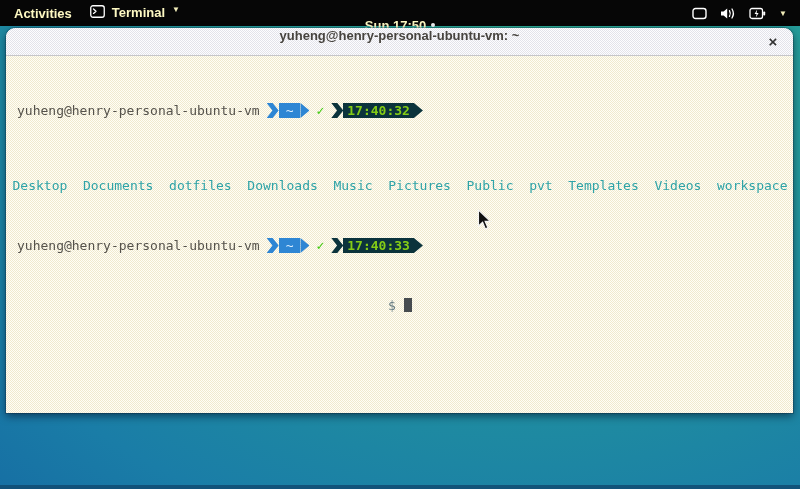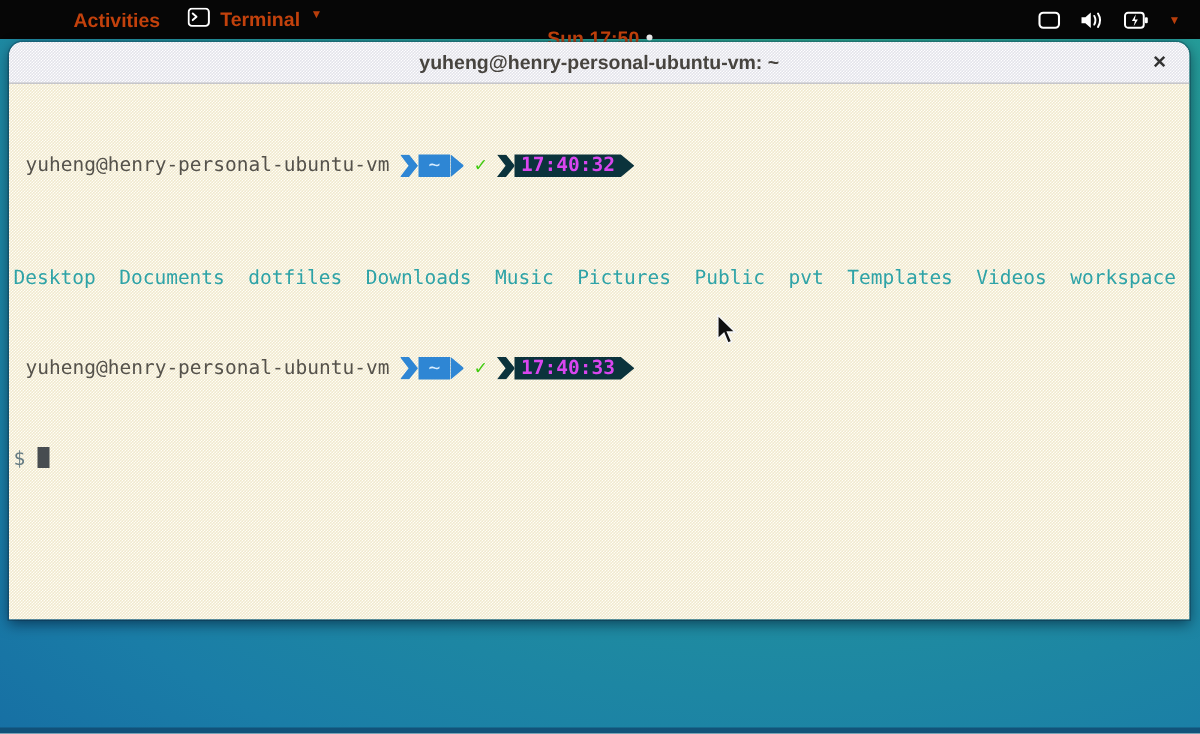--- a/index.html
+++ b/index.html
@@ -14,23 +14,23 @@
       #2cab91 0%, #23989b 35%, #1a7da7 70%, #1465a1 92%, #125a90 100%);
   }
   .desktop::after {
     content:""; position:absolute; left:0; right:0; bottom:0; height:4px;
     background:#114b72; opacity:.85;
   }
 
   
   .topbar {
     position:absolute; top:0; left:0; right:0; height:26px;
-    background:#060606; color:#c2410c;
+    background:#060606; color:#fef9c3;
     display:flex; align-items:center;
-    font-size:13px; font-weight:600;padding-left:35px;
+    font-size:13px; font-weight:600;
   }
   .tb-left { display:flex; align-items:center; gap:18px; padding-left:14px; }
   .activities { cursor:pointer; }
   .appmenu { display:flex; gap:7px; cursor:pointer; }
   .caret { font-size:8px; line-height:1; opacity:.95; transform:translateY(1px); }
   .tb-center {
     position:absolute; left:0; right:0; top:0; height:26px;
     display:flex; align-items:center; justify-content:center; gap:5px;
     pointer-events:none;
     margin-top:12px;
@@ -42,21 +42,21 @@
 
   
   .window {
     position:absolute; left:6px; top:28px; width:787px; height:385px;
     border-radius:9px 9px 0 0; overflow:hidden;
     display:flex; flex-direction:column;
     box-shadow:0 3px 9px rgba(0,10,30,.55), 0 0 0 1px rgba(15,45,70,.3);
   }
   .titlebar {
     height:28px; flex:0 0 28px; position:relative;
-    display:flex; align-items:center; justify-content:center;
+    display:flex; align-items:flex-start; justify-content:center;
     font-size:13px; font-weight:700; color:#47443f;
     background-color:#e3e3ea;
     background-image:
       linear-gradient(45deg,#fdfdff 25%,transparent 25%,transparent 75%,#fdfdff 75%),
       linear-gradient(45deg,#fdfdff 25%,transparent 25%,transparent 75%,#fdfdff 75%);
     background-size:2px 2px; background-position:0 0,1px 1px;
     border-bottom:1px solid #c6c6ca;
   }
   .close-btn {
     position:absolute; right:6px; top:0; bottom:0; width:28px;
@@ -65,35 +65,35 @@
   }
   .terminal {
     flex:1;
     background-color:#f0e9cf;
     background-image:
       linear-gradient(45deg,#fffef6 25%,transparent 25%,transparent 75%,#fffef6 75%),
       linear-gradient(45deg,#fffef6 25%,transparent 25%,transparent 75%,#fffef6 75%);
     background-size:2px 2px; background-position:0 0,1px 1px;
     font-family:"DejaVu Sans Mono","Liberation Mono",monospace;
     font-size:13px; line-height:15px; color:#55524b;
-    padding:2px 2px 0 3px; white-space:pre; cursor:text;
+    padding:2px 2px 0 3px; white-space:pre; cursor:text;text-align:center;
   }
   .tline { height:15px; }
   .prompt-line { display:flex; align-items:stretch; padding-left:8px; }
   .prompt-user { line-height:15px; color:#55524b; }
 
   
   .pl-ch { width:12px; }
   .pl-tri { width:9px; clip-path:polygon(0 0,100% 50%,0 100%); }
   .pl-ch { clip-path:polygon(0 0,50% 0,100% 50%,50% 100%,0 100%,48% 50%); }
   .pl-blk { padding:0 7px; line-height:15px; }
   .pl-blue { background:#2e86d4; }
   .pl-blk.pl-blue { color:#d8edff; }
   .pl-dark { background:#0b333c; }
-  .pl-blk.pl-dark { color:#d946ef; font-weight:700; padding:0 4px; }
+  .pl-blk.pl-dark { color:#84cc16; font-weight:700; padding:0 4px; }
   .pl-ch.pl-blue { margin-left:7px; }
   .check { color:#3fca0e; font-weight:700; margin:0 7px; line-height:15px; }
 
   .dollar { color:#657b83; }
   .cmd { color:#859900; margin-left:8px; }
   .dir { color:#2ea3a7;margin-top:29px; }
   .cursor-block {
     display:inline-block; width:8px; height:14px; background:#474c50;
     vertical-align:-2px; margin-left:8px;
   }

